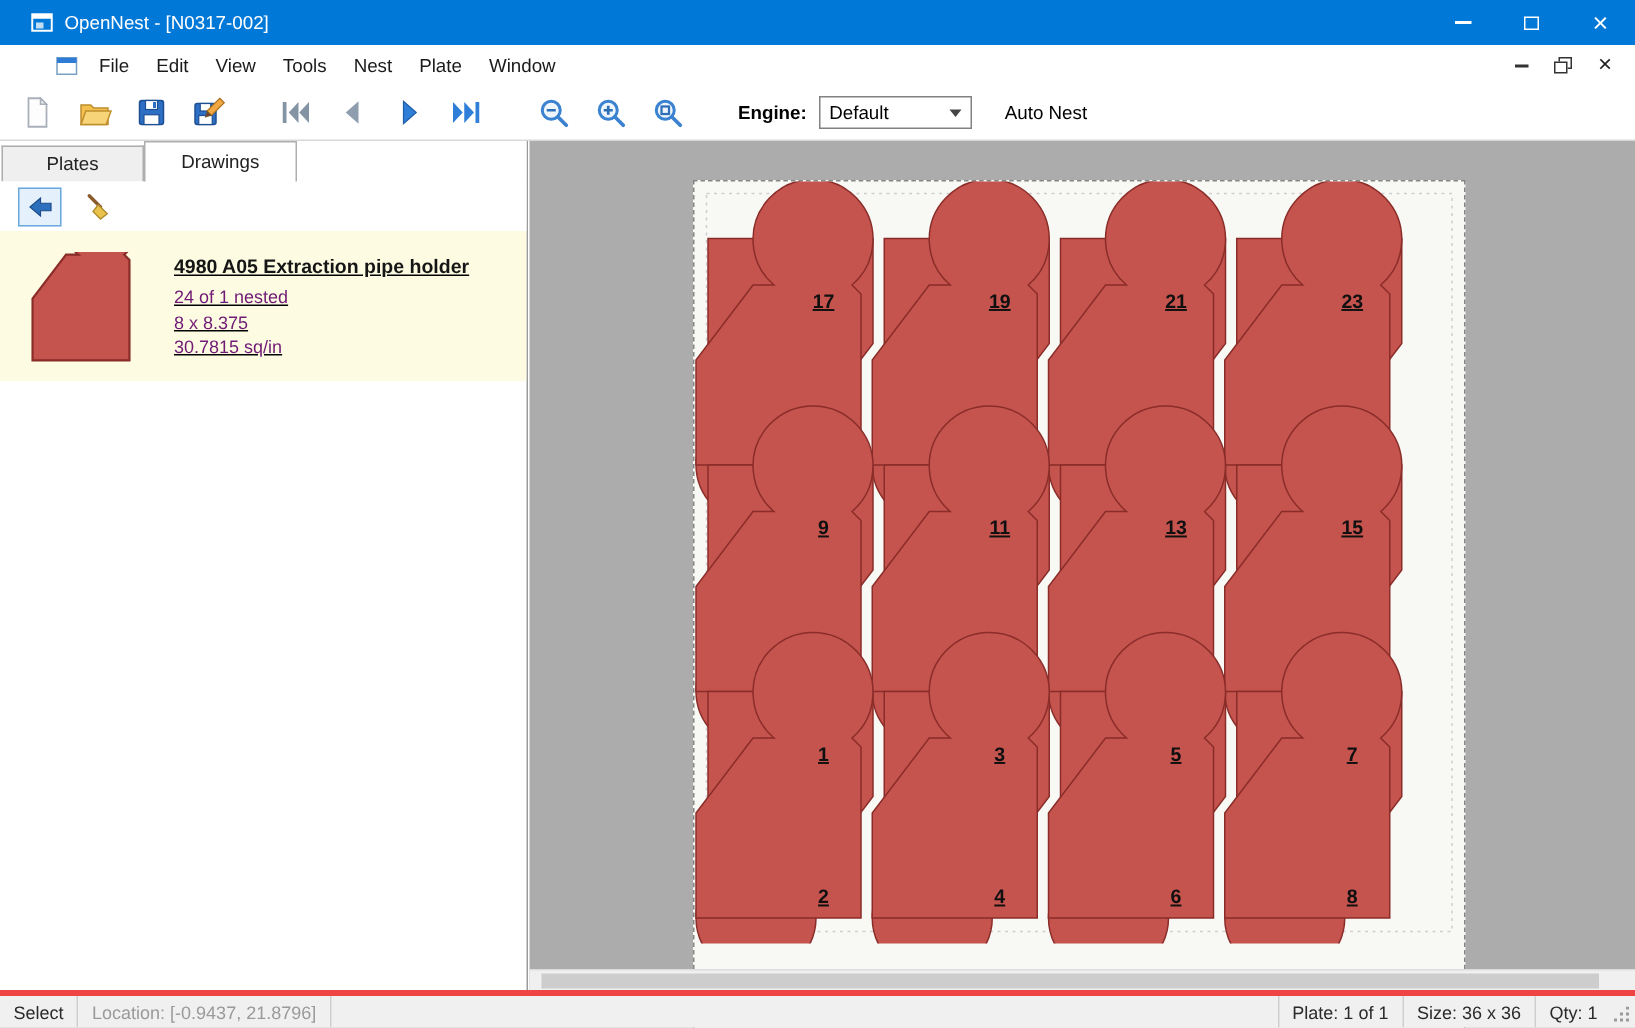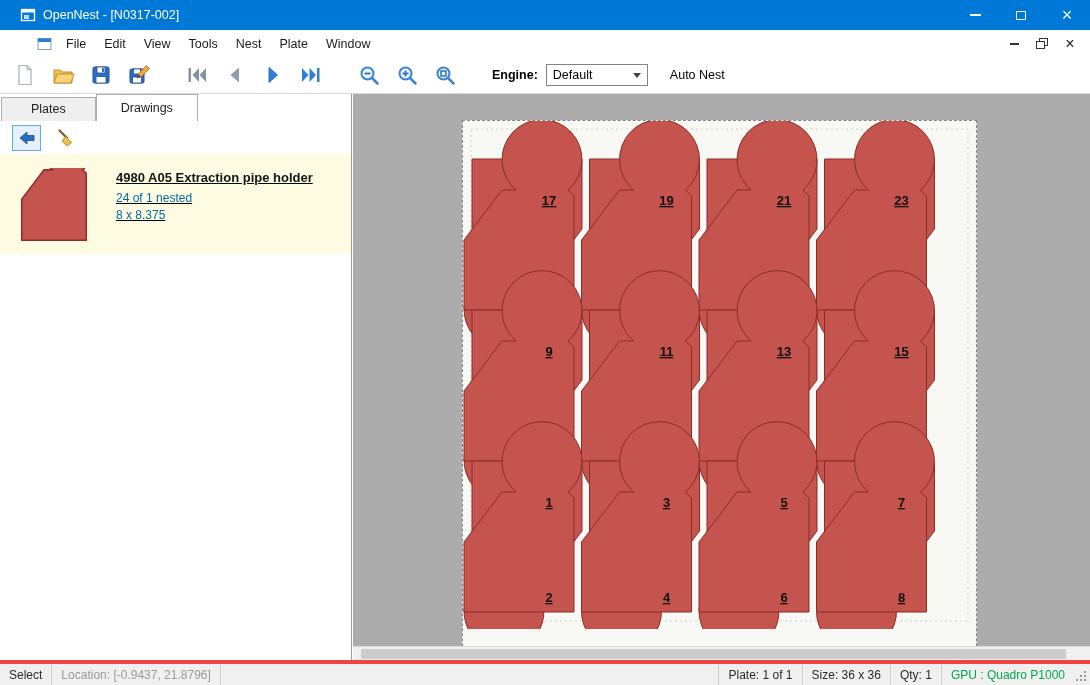--- a/index.html
+++ b/index.html
@@ -51,21 +51,21 @@
          border:1px solid #aeaeae; border-bottom:none; color:#222; }
   .tab.active { background:#fff; height:27px; line-height:26px; padding:0 24px; position:relative; z-index:2; }
   .panel-toolbar { height:33px; display:flex; align-items:center; gap:9px; padding:0 12px; background:#fff; }
   .ptool-btn { width:29px; height:26px; display:flex; align-items:center; justify-content:center; border:1px solid transparent; }
   .ptool-btn.selected { background:#e4f0fb; border-color:#6aa7dd; }
   .drawing-list { flex:1; overflow:hidden;text-decoration:underline; }
   .list-item { display:flex; gap:16px; padding:10px 6px 12px 8px; }
   .thumb-wrap { width:92px; display:flex; align-items:flex-start; justify-content:center; padding-top:4px; }
   .item-text { padding-top:6px; }
   .item-title { font-size:13px; font-weight:bold; color:#151515; margin-bottom:5px; }
-  .item-line { font-size:12px; color:#0369a1; line-height:16.5px; }
+  .item-line { font-size:12px; color:#701a75; line-height:16.5px; }
 
   
   .canvas { position:absolute; left:353px; top:94px; right:0; bottom:25px; background:#acacac; }
   .plate { position:absolute; left:109px; top:26px; width:515px; height:596px; background:#f8f8f5;
            border:1px dashed #858585; }
   .plate svg { display:block; }
   .part-num { font-family:"Liberation Sans",sans-serif; font-size:13px; font-weight:bold; fill:#101010;
               text-anchor:middle; text-decoration:underline; }
   .hscrollbar { position:absolute; left:0; right:0; bottom:0; height:14px; background:#f0f0f0; border-top:1px solid #dcdcdc; }
   .hthumb { position:absolute; left:8px; top:2px; height:10px; width:705px; background:#cdcdcd; }
@@ -242,20 +242,21 @@
       <div class="list-item" style="background: rgb(253, 252, 226);">
         <div class="thumb-wrap">
           <svg width="86" height="74" viewBox="-3 -3 116 126">
             <path id="thumb-path" d="M0,120 L110,120 L110,6 L104,0 A40,40 0 1 0 52,0 L38,0 L0,50 Z" stroke-width="2.5" fill="#c5534e" stroke="#8a2d29"></path>
           </svg>
         </div>
         <div class="item-text">
           <div class="item-title">4980 A05 Extraction pipe holder</div>
           <div class="item-line">24 of 1 nested</div>
           <div class="item-line">8 x 8.375</div>
+          <div class="item-line">30.7815 sq/in</div>
         </div>
       </div>
     </div>
   </div>
 
   <div class="canvas" style="background: rgb(172, 172, 172);">
     <div class="plate" style="background: rgb(248, 248, 245);">
       <svg id="plate-svg" width="513" height="508" viewBox="0 0 513 508">
         <defs>
           <path id="part-shape" d="M0,120 L110,120 L110,6 L104,0 A40,40 0 1 0 52,0 L38,0 L0,50 Z" stroke-width="1" fill="#c5534e" stroke="#8a2d29"></path>
@@ -340,21 +341,20 @@
     </div>
   </div>
 
   <div class="statusbar">
     <span class="cell sep-r">Select</span>
     <span class="cell location sep-r">Location: [-0.9437, 21.8796]</span>
     <span class="cell spacer"></span>
     <span class="cell sep-l">Plate: 1 of 1</span>
     <span class="cell sep-l">Size: 36 x 36</span>
     <span class="cell sep-l">Qty: 1</span>
-    <span class="cell sep-l" style="color: rgb(0, 166, 81);">GPU : Quadro P1000</span>
     <span class="grip">
       <svg width="12" height="12" viewBox="0 0 12 12">
         <rect x="8" y="8" width="2" height="2" fill="#9a9a9a"></rect>
         <rect x="8" y="4" width="2" height="2" fill="#9a9a9a"></rect>
         <rect x="4" y="8" width="2" height="2" fill="#9a9a9a"></rect>
         <rect x="8" y="0" width="2" height="2" fill="#9a9a9a"></rect>
         <rect x="0" y="8" width="2" height="2" fill="#9a9a9a"></rect>
         <rect x="4" y="4" width="2" height="2" fill="#9a9a9a"></rect>
       </svg>
     </span>

